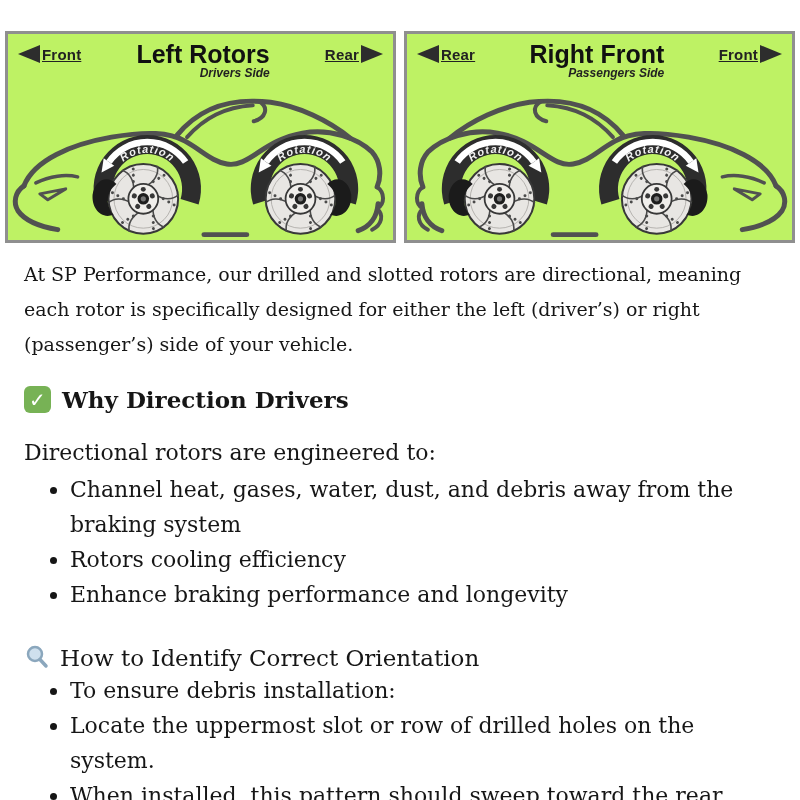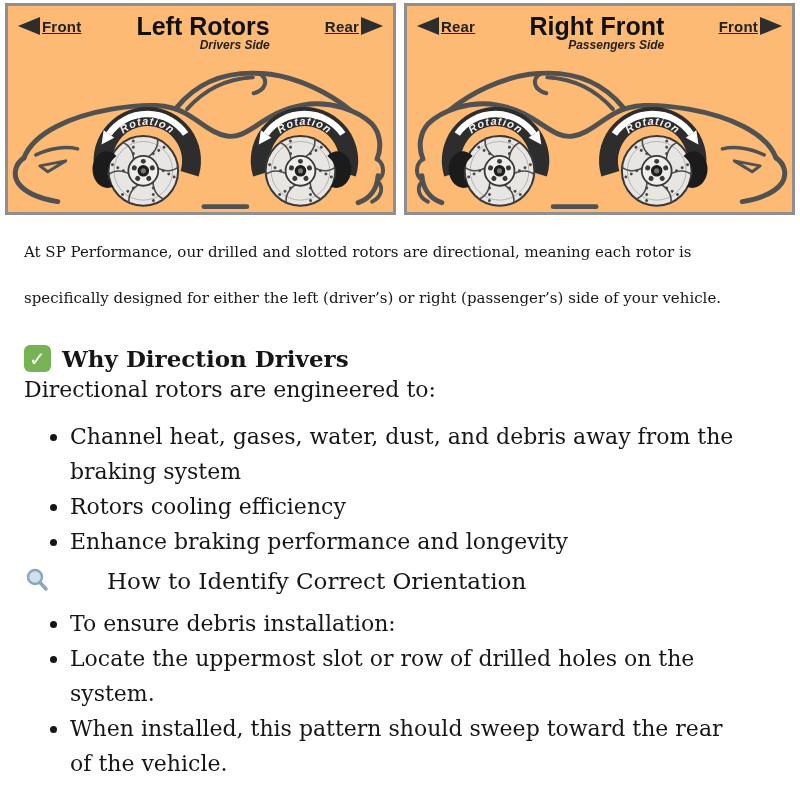--- a/index.html
+++ b/index.html
@@ -1,42 +1,42 @@
 <!DOCTYPE html>
 <html><head>
 <meta charset="utf-8">
 <style>
   * { margin:0; padding:0; box-sizing:border-box; }
   html,body { width:800px; height:800px; background:#ffffff; overflow:hidden;
               font-family:"DejaVu Serif", serif; color:#161616; }
 
   
   .diagram { display:flex; gap:8px; padding:3px 5px 0 5px; }
-  .panel { flex:1 1 0; height:212px; border:3px solid #8f8f8f; background:#fdba74; position:relative; }
+  .panel { flex:1 1 0; height:212px; border:3px solid #8f8f8f; background:#bef264; position:relative;margin-top:28px; }
   .panel-header { display:flex; align-items:flex-start; justify-content:space-between; padding:7px 10px 0 10px; height:54px; }
   .dir { display:flex; align-items:center; gap:2px; margin-top:4px; }
   .dir-text { font-family:"Liberation Sans", sans-serif; font-weight:bold; font-size:15px;
               text-decoration:underline; color:#222; letter-spacing:.2px; }
   .tri { width:0; height:0; display:inline-block; }
   .tri-left  { border-top:9px solid transparent; border-bottom:9px solid transparent; border-right:22px solid #2d2d2d; }
   .tri-right { border-top:9px solid transparent; border-bottom:9px solid transparent; border-left:22px solid #2d2d2d; }
   .panel-title-block { text-align:right; line-height:1.05; }
   .panel-title { font-family:"Liberation Sans", sans-serif; font-weight:bold; font-size:25px; color:#111; }
   .panel-subtitle { font-family:Liberation Sans, sans-serif; font-weight:bold; font-style:italic; font-size:12px; color:#222; }
   .car-svg { display:block; width:100%; height:152px; }
   .rot-text { font-family:"Liberation Sans", sans-serif; font-size:11px; font-weight:bold;
               font-style:italic; fill:#f2f2f2; letter-spacing:1px; }
 
   
   .content { padding:14px 30px 0 24px; }
-  .intro { font-size:15px; line-height:46px; max-width:730px; }
+  .intro { font-size:19px; line-height:35px; max-width:730px; }
   .sec-heading { font-size:23px; font-weight:bold; margin-top:24px; display:flex; align-items:center; }
-  .sec-heading-2 { font-size:23px; font-weight:normal; margin-top:8px; display:flex; align-items:center;gap:47px; }
-  .lead { font-size:22px; line-height:35px; }
-  ul.bullets { margin-top:12px; padding-left:46px; list-style:disc; max-width:720px; }
+  .sec-heading-2 { font-size:23px; font-weight:normal; margin-top:32px; display:flex; align-items:center; }
+  .lead { font-size:22px; line-height:35px; margin-top:22px; }
+  ul.bullets { margin-top:2px; padding-left:46px; list-style:disc; max-width:720px; }
   ul.bullets li { font-size:22px; line-height:35px; }
 
   .check-icon { display:inline-flex; align-items:center; justify-content:center;
                 width:27px; height:27px; background:#77b255; border-radius:6px;
                 color:#ffffff; font-size:20px; font-weight:bold; margin-right:11px; flex:0 0 auto;
                 font-family:"DejaVu Sans", sans-serif; }
   .check-icon::before { content:"\2713"; }
   .mag-icon { display:inline-block; width:27px; height:27px; margin-right:9px; flex:0 0 auto; }
 </style>
 </head>

